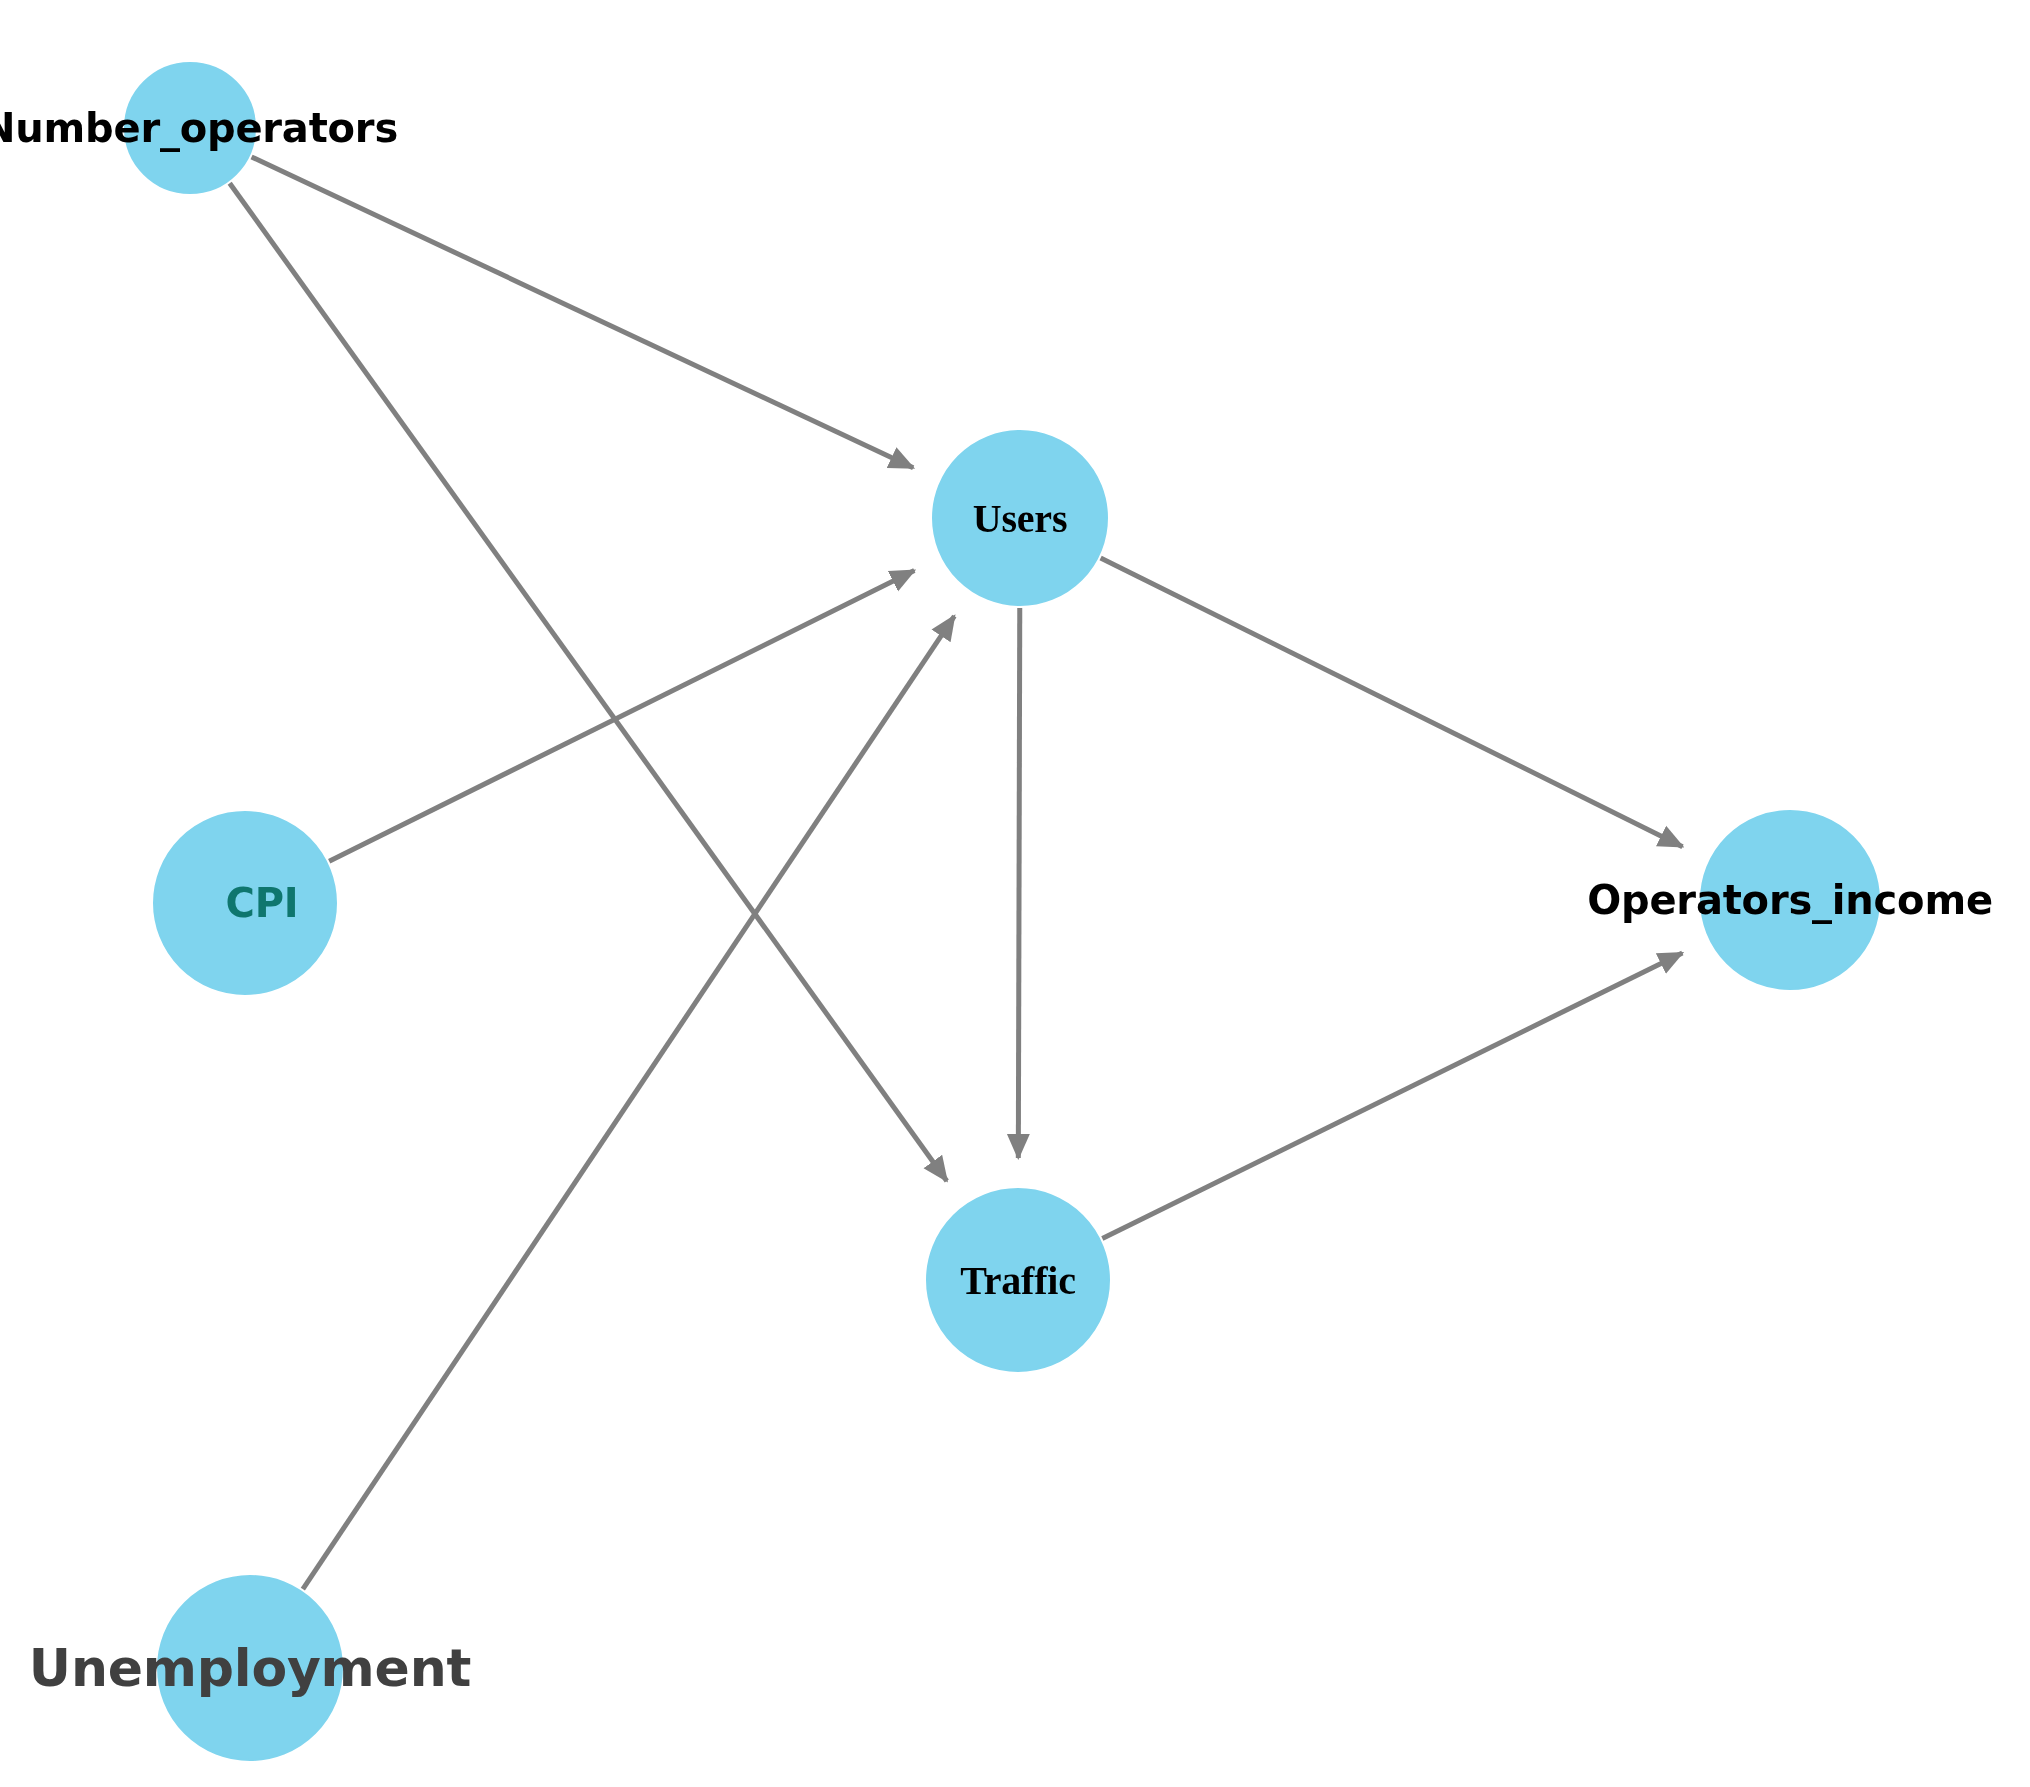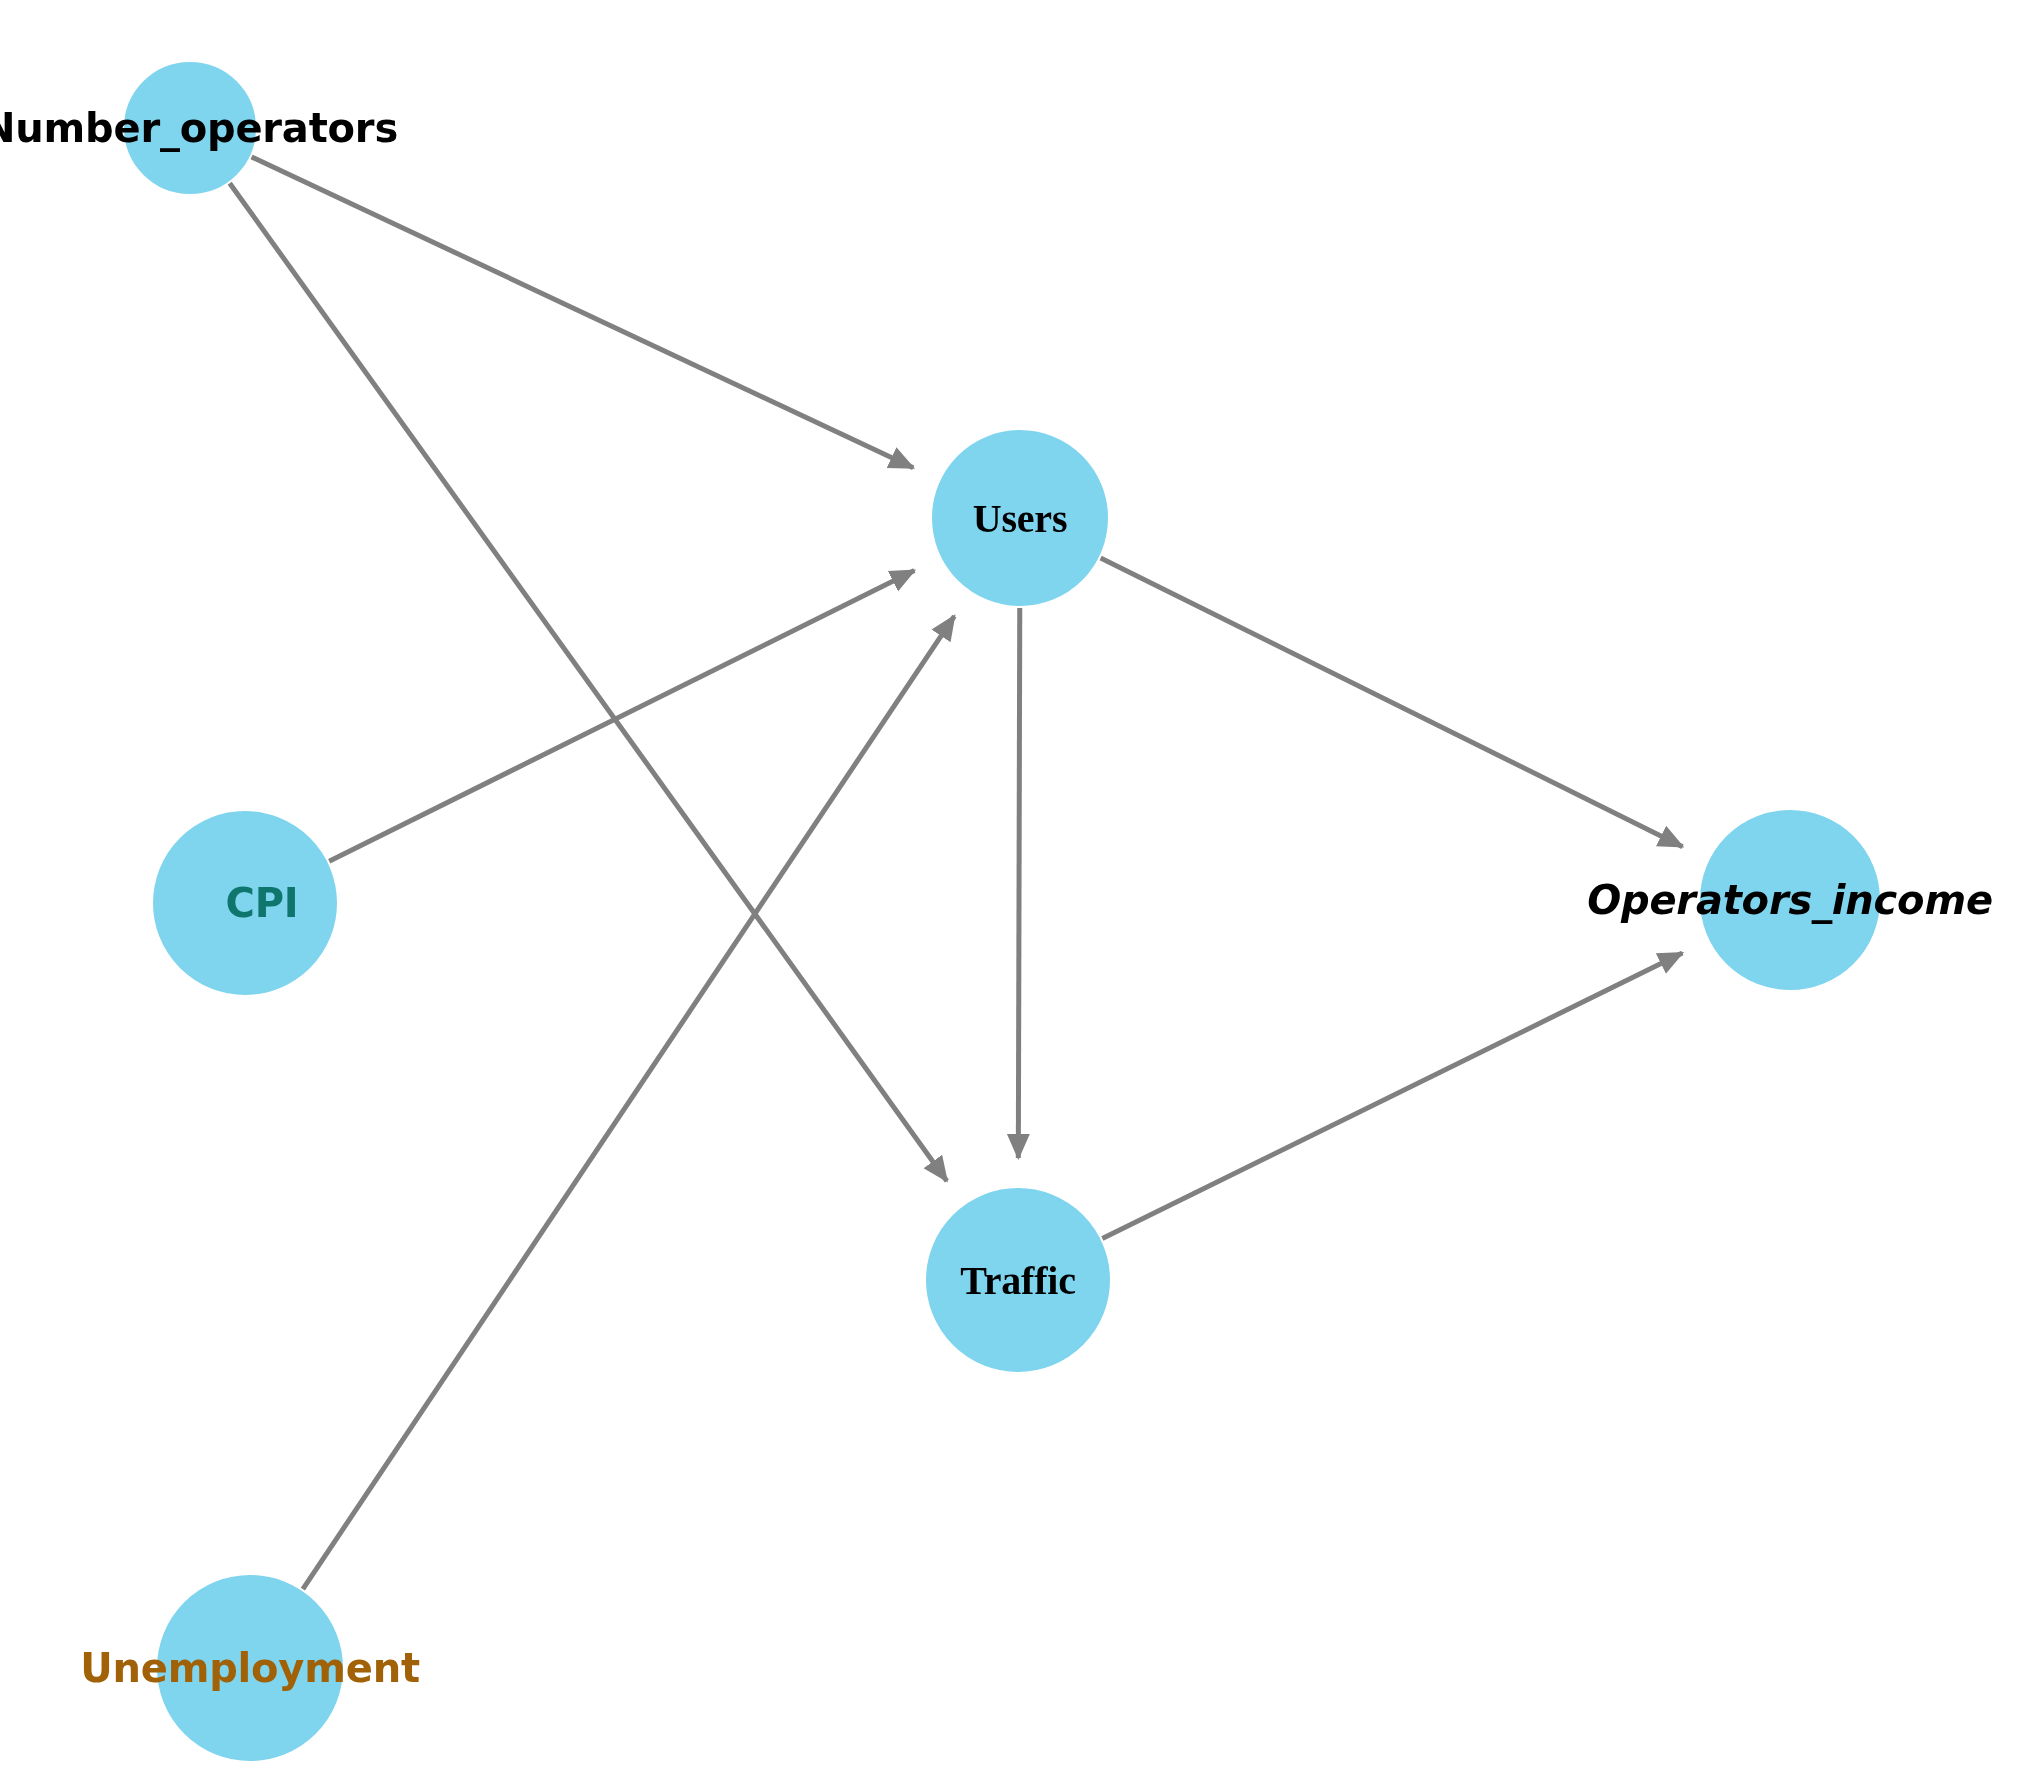--- a/index.html
+++ b/index.html
@@ -73,18 +73,18 @@
   <div id="node-layer">
       <div class="graph-node" style="left: 124px; top: 62px; width: 132px; height: 132px; background: rgb(127, 212, 238); border: 2px solid rgb(127, 212, 238);"></div>
       <div class="graph-node" style="left: 932px; top: 430px; width: 176px; height: 176px; background: rgb(127, 212, 238); border: 2px solid rgb(127, 212, 238);"></div>
       <div class="graph-node" style="left: 153px; top: 811px; width: 184px; height: 184px; background: rgb(127, 212, 238); border: 2px solid rgb(127, 212, 238);"></div>
       <div class="graph-node" style="left: 1700px; top: 810px; width: 180px; height: 180px; background: rgb(127, 212, 238); border: 2px solid rgb(127, 212, 238);"></div>
       <div class="graph-node" style="left: 926px; top: 1188px; width: 184px; height: 184px; background: rgb(127, 212, 238); border: 2px solid rgb(127, 212, 238);"></div>
       <div class="graph-node" style="left: 157px; top: 1575px; width: 186px; height: 186px; background: rgb(127, 212, 238); border: 2px solid rgb(127, 212, 238);"></div>
       <div class="node-label" style="left: 190px; top: 128px; font-size: 40px; color: rgb(0, 0, 0);">Number_operators</div>
       <div class="node-label" style="left: 1020px; top: 518px; font-size: 40px; color: rgb(0, 0, 0); font-family: Liberation Serif, serif;">Users</div>
       <div class="node-label" style="left: 262px; top: 903px; font-size: 40px; color: #0f766e;">CPI</div>
-      <div class="node-label" style="left: 1790px; top: 900px; font-size: 40px; color: rgb(0, 0, 0); font-style: italic;">Operators_income</div>
+      <div class="node-label" style="left: 1790px; top: 900px; font-size: 40px; color: rgb(0, 0, 0);">Operators_income</div>
       <div class="node-label" style="left: 1018px; top: 1280px; font-size: 40px; color: rgb(0, 0, 0); font-family: Liberation Serif, serif;">Traffic</div>
-      <div class="node-label" style="left: 250px; top: 1668px; font-size: 40px; color: #a16207;">Unemployment</div>
+      <div class="node-label" style="left: 250px; top: 1668px; font-size: 52px; color: #404040;">Unemployment</div>
     </div>
 
 </div>
 
 </body></html>

